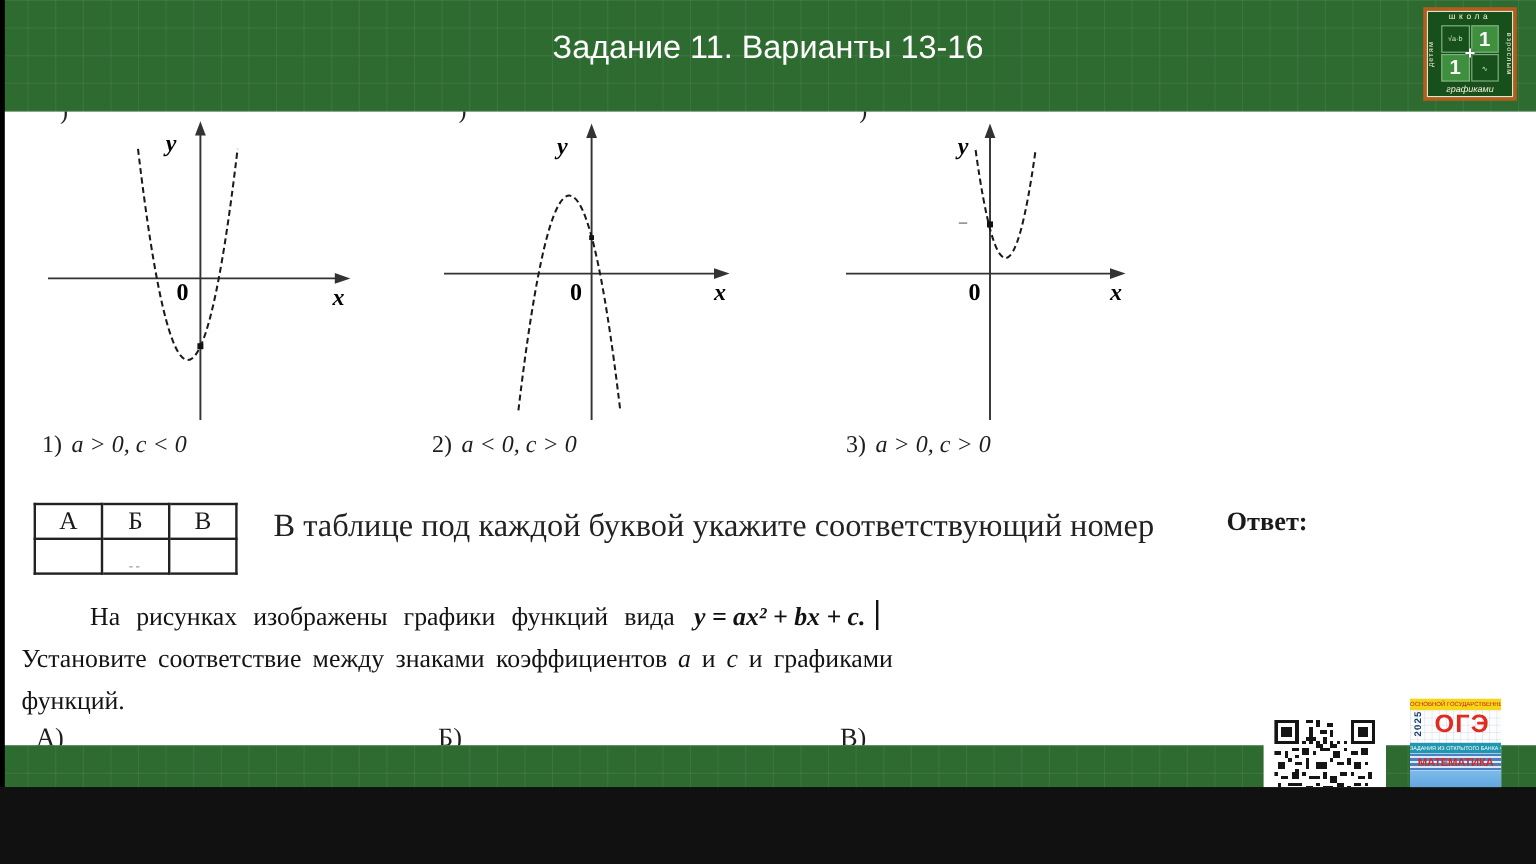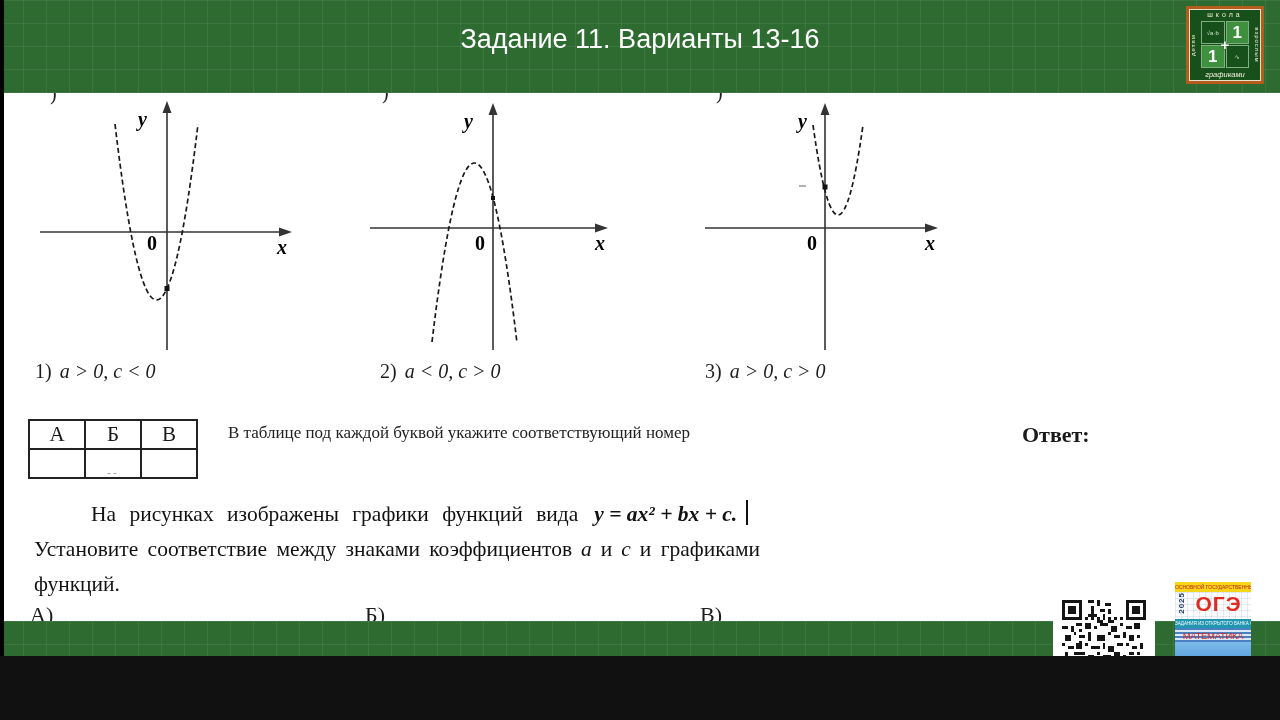--- a/index.html
+++ b/index.html
@@ -20,23 +20,23 @@
   .graph{position:absolute;}
   .opt{position:absolute;top:267px;font-size:20px;white-space:nowrap;color:#1d1d1d;}
   .opt .num{font-style:normal;margin-right:8px;}
   .opt .cond{font-style:italic;}
   .match-table{position:absolute;left:28px;top:326px;border-collapse:collapse;}
   .match-table td{border:2px solid #222;width:54px;height:27px;text-align:center;
     font-size:21px;padding:0;position:relative;}
   .match-table .stray{position:absolute;left:50%;top:60%;transform:translateX(-50%);
     color:#888;font-size:11px;letter-spacing:2px;}
   .instruction{position:absolute;left:228px;top:330px;width:740px;overflow:hidden;
-    white-space:nowrap;font-size:17px;color:#222;}
+    white-space:nowrap;font-size:27px;color:#222;}
   .answer{position:absolute;left:1022px;top:329px;font-size:22px;font-weight:600;color:#1a1a1a;}
-  .para{position:absolute;left:18px;top:404px;width:950px;font-size:21.5px;line-height:35px;color:#121212;margin-left:16px;}
+  .para{position:absolute;left:18px;top:404px;width:950px;font-size:21.5px;line-height:35px;color:#121212;}
   .para .l1{white-space:nowrap;padding-left:57px;}
   .para .l1 .plain{word-spacing:8px;}
   .para .math{font-weight:700;font-style:italic;margin-left:16px;}
   .caret{display:inline-block;width:2px;height:25px;background:#111;margin-left:9px;vertical-align:-4px;}
   .para .l2{white-space:nowrap;word-spacing:4px;}
   .para .var{font-style:italic;margin:0 9px;}
   .blabel{position:absolute;top:509px;font-size:22px;color:#1d1d1d;}
   
   .qr{position:absolute;left:1053px;top:592px;width:102px;height:100px;background:#fff;
     border-radius:4px;display:flex;align-items:center;justify-content:center;}
@@ -50,21 +50,21 @@
       linear-gradient(rgba(120,150,200,.18) 1px, transparent 1px),
       linear-gradient(90deg, rgba(120,150,200,.18) 1px, transparent 1px),#fdfdfd;
       background-size:6px 6px;display:flex;align-items:flex-start;}
   .book .year{writing-mode:vertical-rl;transform:rotate(180deg);font-size:8px;font-weight:700;
       color:#1a3e6e;margin-left:2px;letter-spacing:1px;}
   .book .abbr{flex:1;text-align:center;color:#e02b20;font-weight:700;font-size:21px;letter-spacing:1px;}
   .book .band-bank{height:9px;background:#2196b0;color:#fff;font-size:4.5px;line-height:9px;
       text-align:center;white-space:nowrap;overflow:hidden;}
   .book .band-subject{height:14px;background:repeating-linear-gradient(0deg,#4a7fc1 0 2px,#dce8f6 2px 4px);
       display:flex;align-items:center;justify-content:center;}
-  .book .band-subject span{color:#d6281e;font-weight:400;font-size:9.5px;letter-spacing:-.3px;}
+  .book .band-subject span{color:#d6281e;font-weight:700;font-size:9.5px;letter-spacing:-.3px;}
   .book .bottom{flex:1;background:linear-gradient(#7cbbea,#2a78c8);display:flex;align-items:flex-end;justify-content:center;padding-left:33px;}
   .book .var-box{margin-top:4px;width:64px;background:#fff;border-radius:3px;text-align:center;padding:2px 0 3px;}
   .book .var-box .v{color:#c8231b;font-weight:700;font-size:9.5px;white-space:nowrap;}
   .book .var-box .a{color:#333;font-size:4.5px;margin-top:2px;white-space:nowrap;}
   
   .logo{position:absolute;left:1186px;top:6px;width:78px;height:78px;background:#b35c1c;
     padding:3px;box-sizing:border-box;font-family:"Liberation Sans",sans-serif;}
   .logo-inner{width:100%;height:100%;background:#17501b;border:1px solid #e9e2c8;
     position:relative;color:#f5efdc;box-sizing:border-box;}
   .logo-top{position:absolute;top:1px;left:0;width:100%;text-align:center;font-size:7px;letter-spacing:3px;}
@@ -148,21 +148,21 @@
       <line x1="104" y1="88" x2="111" y2="88" stroke="#999" stroke-width="1.5"></line>
       <rect x="127.5" y="86.5" width="5" height="5" fill="#111"></rect>
       <text x="112" y="30" text-anchor="end" class="ax-label">y</text>
       <text x="240" y="152" text-anchor="end" class="ax-label">x</text>
       <text x="122" y="152" text-anchor="end" class="origin">0</text>
     </svg>
 
     <div class="opt" style="left:35px;">
       <span class="num">1)</span><span class="cond">a &gt; 0, c &lt; 0</span>
     </div>
-    <div class="opt" style="left:380px;">
+    <div class="opt" style="left:360px;">
       <span class="num">2)</span><span class="cond">a &lt; 0, c &gt; 0</span>
     </div>
     <div class="opt" style="left:705px;">
       <span class="num">3)</span><span class="cond">a &gt; 0, c &gt; 0</span>
     </div>
 
     <table class="match-table">
       <tbody>
       <tr>
         <td>А</td>

